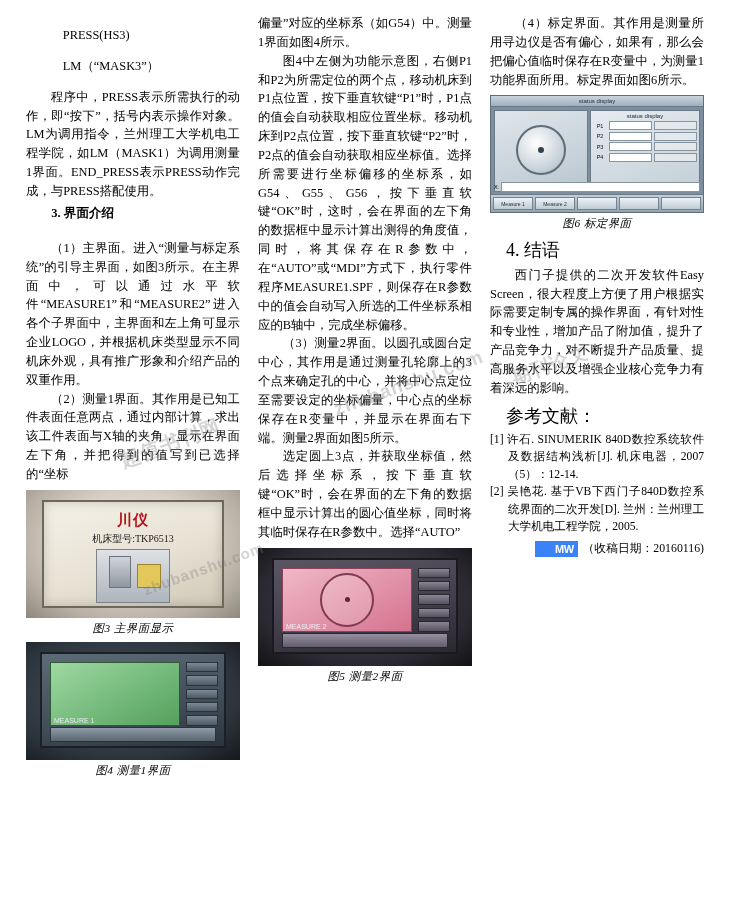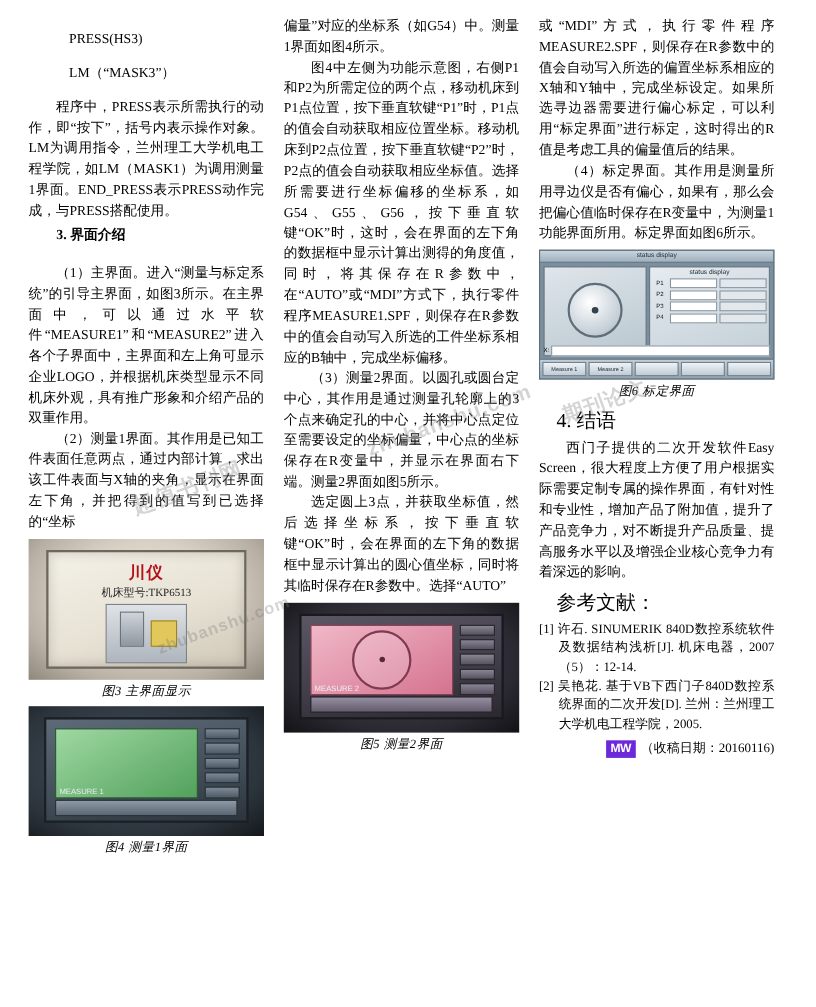--- a/index.html
+++ b/index.html
@@ -82,26 +82,26 @@
     font-size: 11.8px;
     text-align: right;
     margin-top: 6px;
     display: flex;
     align-items: center;
     justify-content: flex-end;
     gap: 5px;
   }
   .mw-badge {
     display: inline-block;
-    background: #6d28d9;
+    background: #3b82f6;
     color: #fff;
     font-family: "Liberation Sans", sans-serif;
     font-weight: bold;
     font-size: 11px;
-    padding: 2px 4px 2px 4px;
+    padding: 2px 4px 2px 20px;
     letter-spacing: -0.5px;
     line-height: 1.1;
   }
 
   
   .photo {
     position: relative;
     width: 214px;
     height: 118px;
     overflow: hidden;
@@ -358,21 +358,20 @@
             </div>
             <div class="label">MEASURE 2</div>
             <div class="botbar"></div>
           </div>
         </div>
         <div class="fig-cap">图5  测量2界面</div>
       </div>
     </div>
 
     <div class="col">
-      <p>或“MDI”方式，执行零件程序MEASURE2.SPF，则保存在R参数中的值会自动写入所选的偏置坐标系相应的X轴和Y轴中，完成坐标设定。如果所选寻边器需要进行偏心标定，可以利用“标定界面”进行标定，这时得出的R值是考虑工具的偏量值后的结果。</p>
       <p class="indent">（4）标定界面。其作用是测量所用寻边仪是否有偏心，如果有，那么会把偏心值临时保存在R变量中，为测量1功能界面所用。标定界面如图6所示。</p>
 
       <div class="fig">
         <div class="ui6">
           <div class="top">status display</div>
           <div class="leftpane">
             <div class="dial"></div>
           </div>
           <div class="rightpane">
             <div class="rp-title">status display</div>

